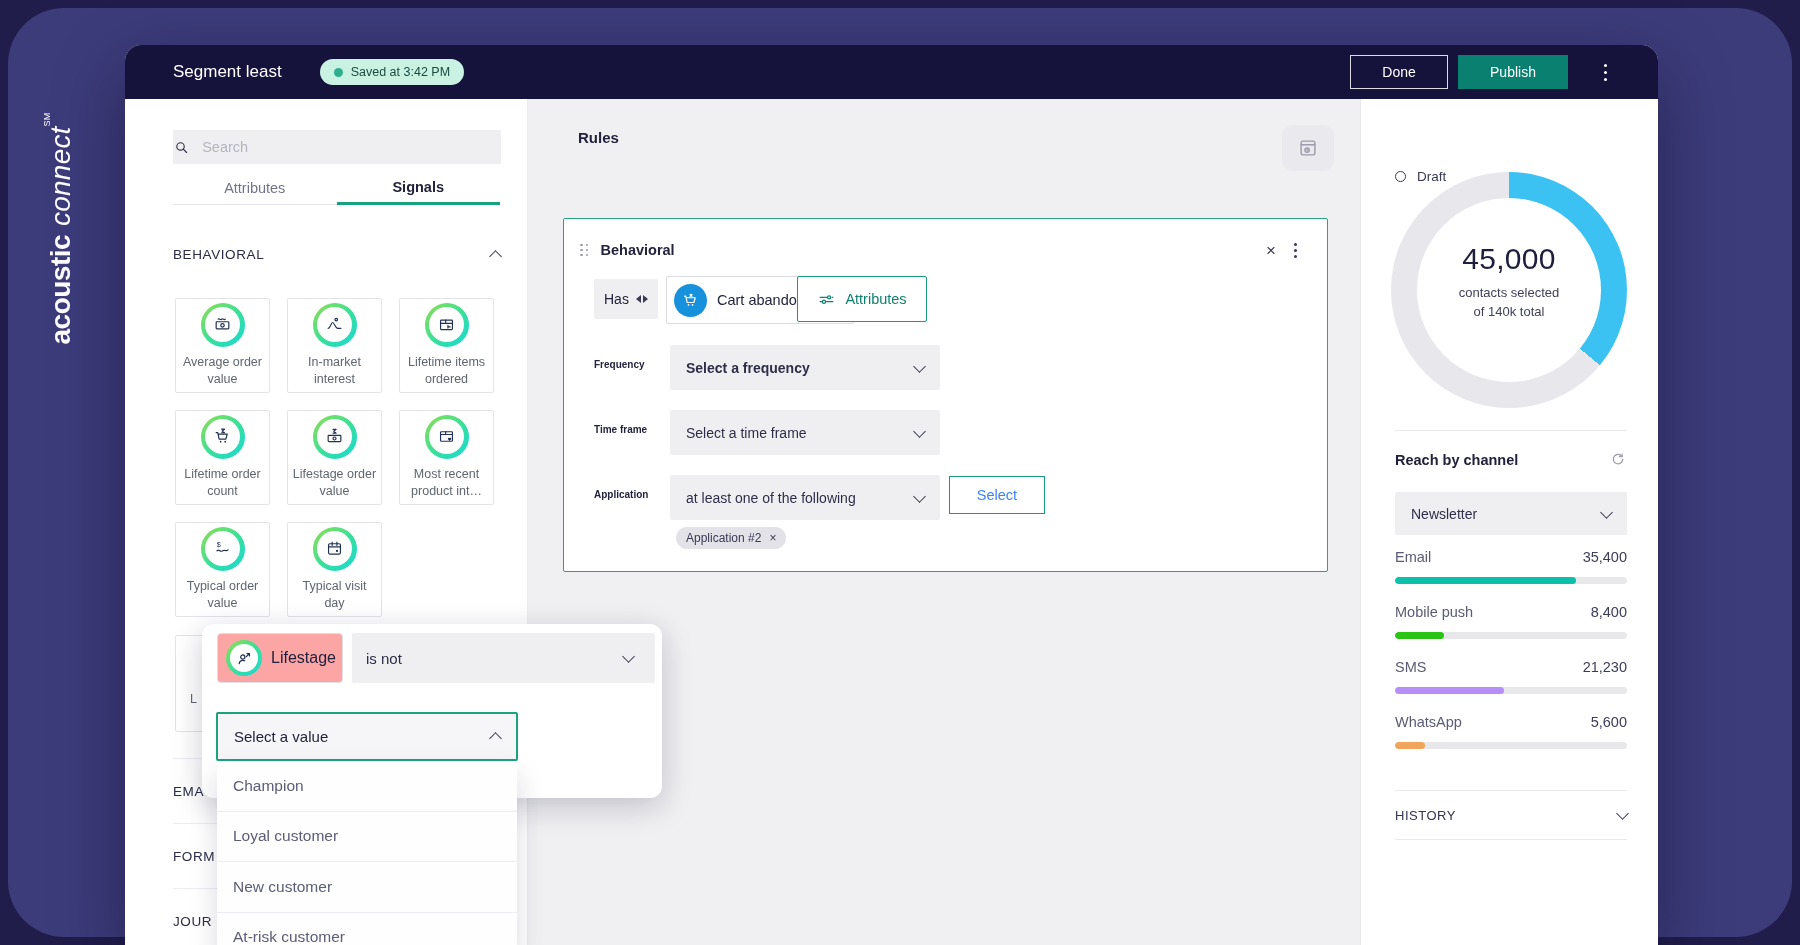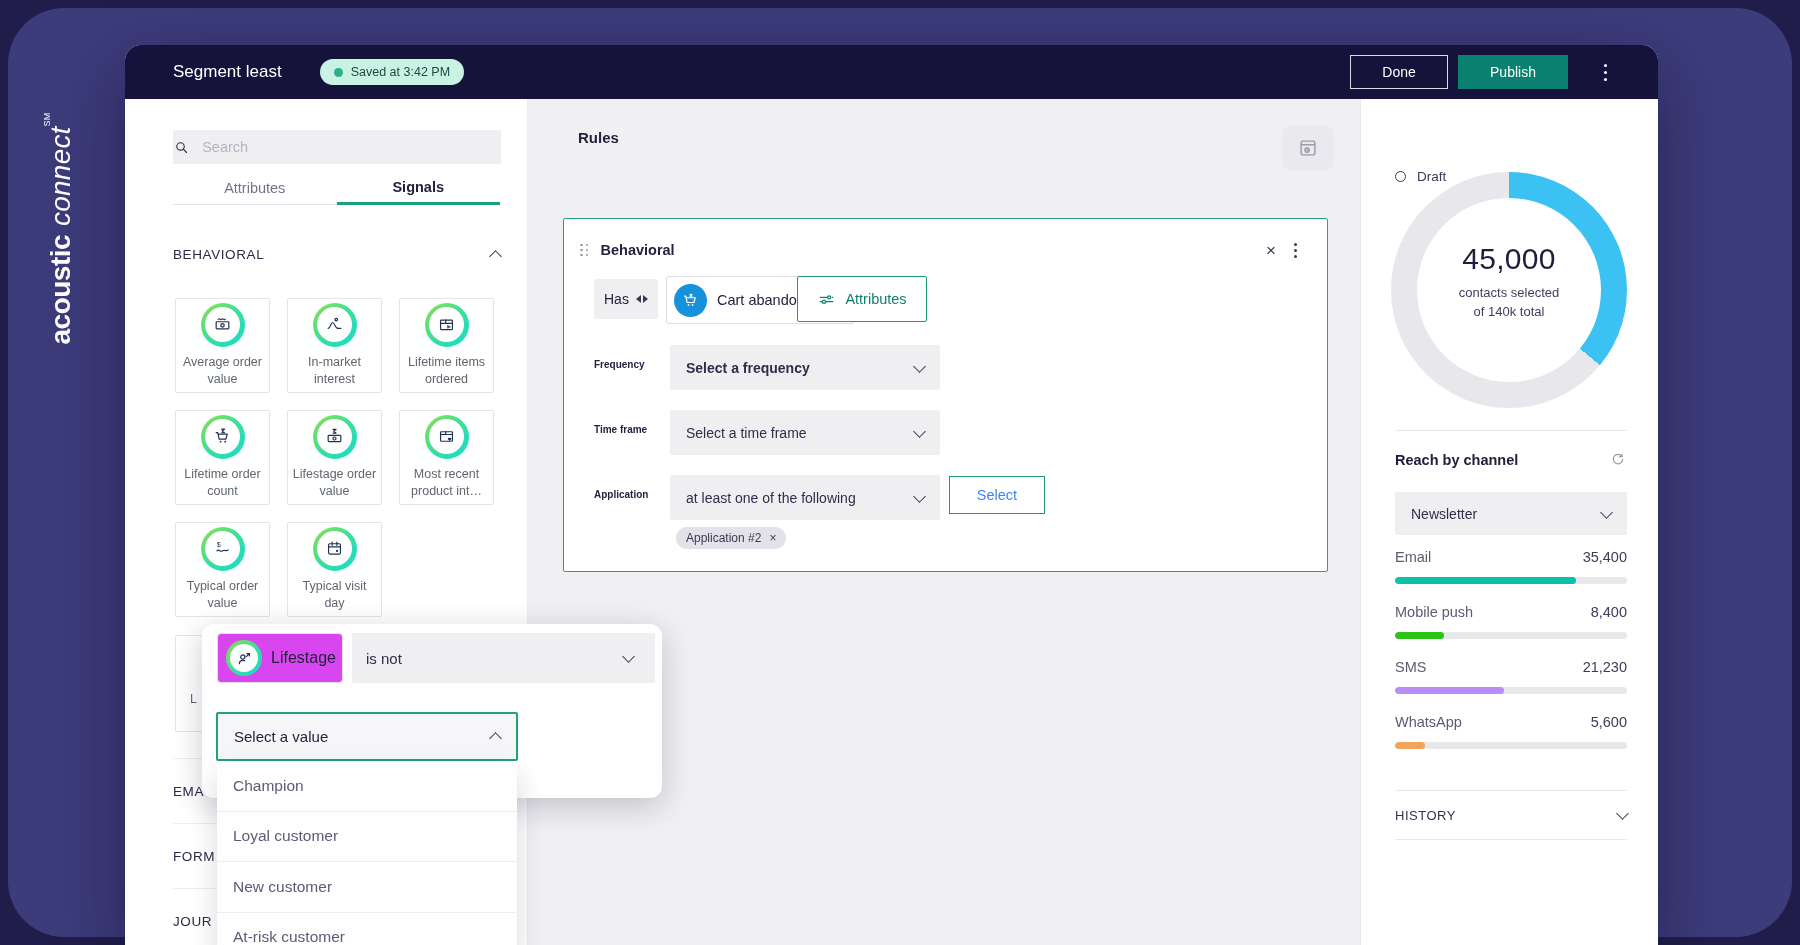--- a/index.html
+++ b/index.html
@@ -87,21 +87,21 @@
   .channels{position:absolute;left:34px;top:448px;width:232px;}
   .ch-row{height:55px;}
   .ch-line{display:flex;justify-content:space-between;align-items:center;height:20px;font-size:14.5px;}
   .ch-label{color:#5b5b74;}
   .ch-val{color:#3c3c58;}
   .ch-track{margin-top:10px;height:7px;background:#e8e8ea;border-radius:3.5px;overflow:hidden;}
   .ch-fill{height:100%;border-radius:3.5px;}
   .history{position:absolute;left:34px;top:691px;width:232px;height:48px;border-top:1px solid #e8e8ee;border-bottom:1px solid #e8e8ee;display:flex;align-items:center;justify-content:space-between;font-size:13px;letter-spacing:.5px;color:#33334f;cursor:pointer;}
   
   .popup-card{position:absolute;left:77px;top:579px;width:460px;height:174px;background:#fff;border-radius:12px;box-shadow:0 8px 30px rgba(25,25,60,.22);z-index:20;}
-  .lifestage-chip{position:absolute;left:15px;top:9px;width:126px;height:50px;background:#d946ef;border:1px solid #dfdfe6;border-radius:4px;display:flex;align-items:center;gap:9px;padding:0 8px;box-sizing:border-box;font-size:16px;color:#22223e;cursor:pointer;}
+  .lifestage-chip{position:absolute;left:15px;top:9px;width:126px;height:50px;background:#fca5a5;border:1px solid #dfdfe6;border-radius:4px;display:flex;align-items:center;gap:9px;padding:0 8px;box-sizing:border-box;font-size:16px;color:#22223e;cursor:pointer;}
   .lifestage-chip .ring{width:36px;height:36px;}
   .lifestage-chip .ring .in{width:28px;height:28px;}
   .isnot-select{position:absolute;left:150px;top:9px;width:303px;height:50px;background:#efeff1;border-radius:2px;display:flex;align-items:center;padding:0 22px 0 14px;box-sizing:border-box;font-size:15px;color:#2e2e4a;cursor:pointer;}
   .isnot-select .chev{margin-left:auto;}
   .value-select{position:absolute;left:14px;top:88px;width:302px;height:49px;background:#f6f6f8;border:2px solid #1ba37e;border-radius:2px;display:flex;align-items:center;padding:0 16px;box-sizing:border-box;font-size:15px;color:#23233f;cursor:pointer;}
   .value-select .chev{margin-left:auto;}
   .dd-menu{position:absolute;left:15px;top:137px;width:300px;height:190px;background:#fefefe;box-shadow:0 14px 26px rgba(25,25,60,.16);z-index:21;}
   .dd-opt{height:49.5px;display:flex;align-items:center;padding:0 16px;font-size:15.5px;color:#5c5c78;cursor:pointer;}
   .dd-opt + .dd-opt{border-top:1px solid #ececf1;}
   svg.ic{display:block;}

